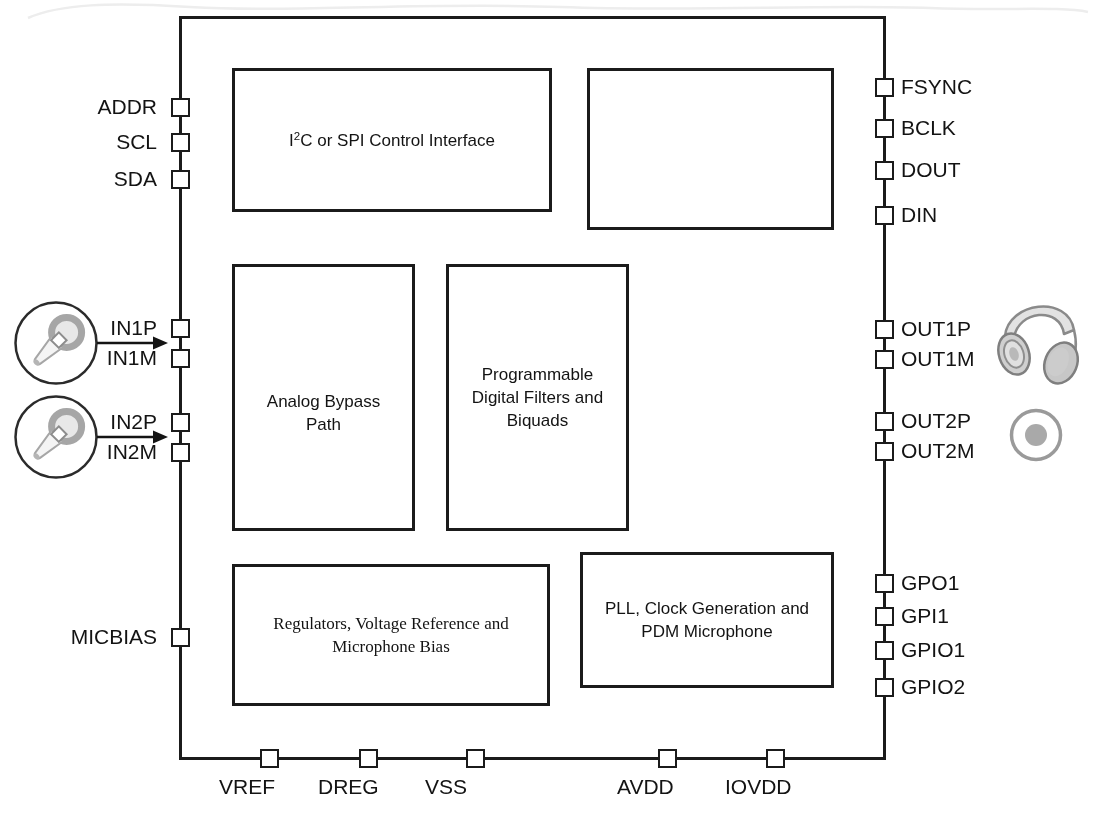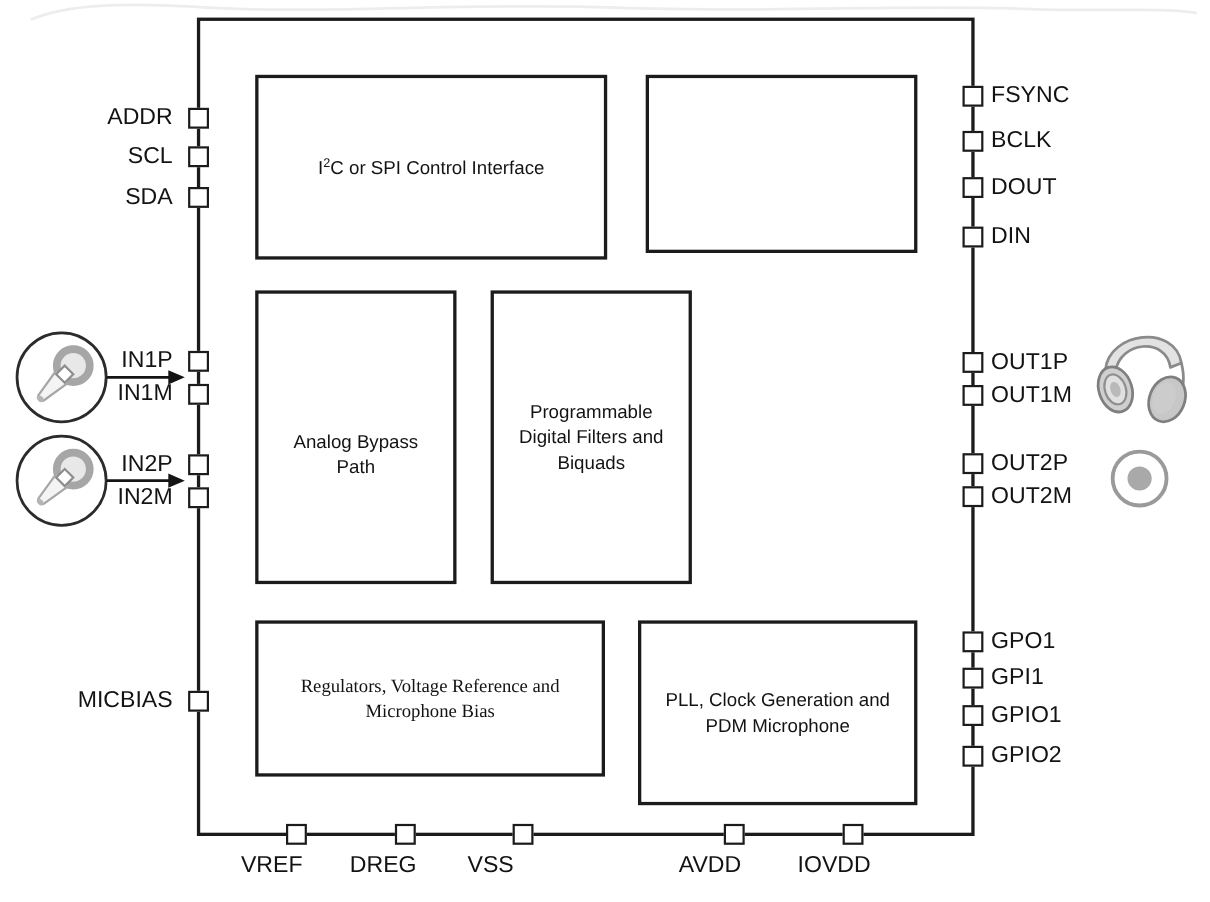--- a/index.html
+++ b/index.html
@@ -3,27 +3,27 @@
 <meta charset="utf-8">
 <style>
   html,body{margin:0;padding:0;background:#ffffff;}
   #stage{position:relative;width:1100px;height:820px;background:#ffffff;overflow:hidden;
          font-family:"Liberation Sans", sans-serif;color:#141414;}
   .chip{position:absolute;left:179px;top:16px;width:707px;height:744px;
         border:3px solid #1b1b1b;box-sizing:border-box;background:#ffffff;}
   .blk{position:absolute;border:3px solid #1b1b1b;box-sizing:border-box;background:#ffffff;
        display:flex;align-items:center;justify-content:center;text-align:center;
        font-size:17px;line-height:23px;color:#131313;}
-  .b-i2c{left:232px;top:68px;width:320px;height:168px;}
+  .b-i2c{left:232px;top:68px;width:320px;height:144px;}
   .b-asi{left:587px;top:68px;width:247px;height:162px;}
   .b-byp{left:232px;top:264px;width:183px;height:267px;}
   .b-fil{left:446px;top:264px;width:183px;height:267px;}
   .b-dac{left:661px;top:264px;width:171px;height:267px;}
   .b-reg{left:232px;top:564px;width:318px;height:142px;}
-  .b-pll{left:580px;top:564px;width:254px;height:168px;}
+  .b-pll{left:580px;top:552px;width:254px;height:136px;}
   .w130{max-width:130px;margin-top:30px;}
   .w155{max-width:155px;}
   .w150{max-width:150px;}
   .w292{max-width:292px;font-family:Liberation Serif, serif;}
   .w222{max-width:222px;}
   sup{font-size:11.5px;position:relative;top:1px;vertical-align:super;line-height:0;}
   .pin{position:absolute;width:19px;height:19px;background:#ffffff;
        border:2px solid #1b1b1b;box-sizing:border-box;}
   .plabel{position:absolute;font-size:21px;line-height:20px;white-space:nowrap;color:#131313;}
   .lft{left:0;width:157px;text-align:right;}

